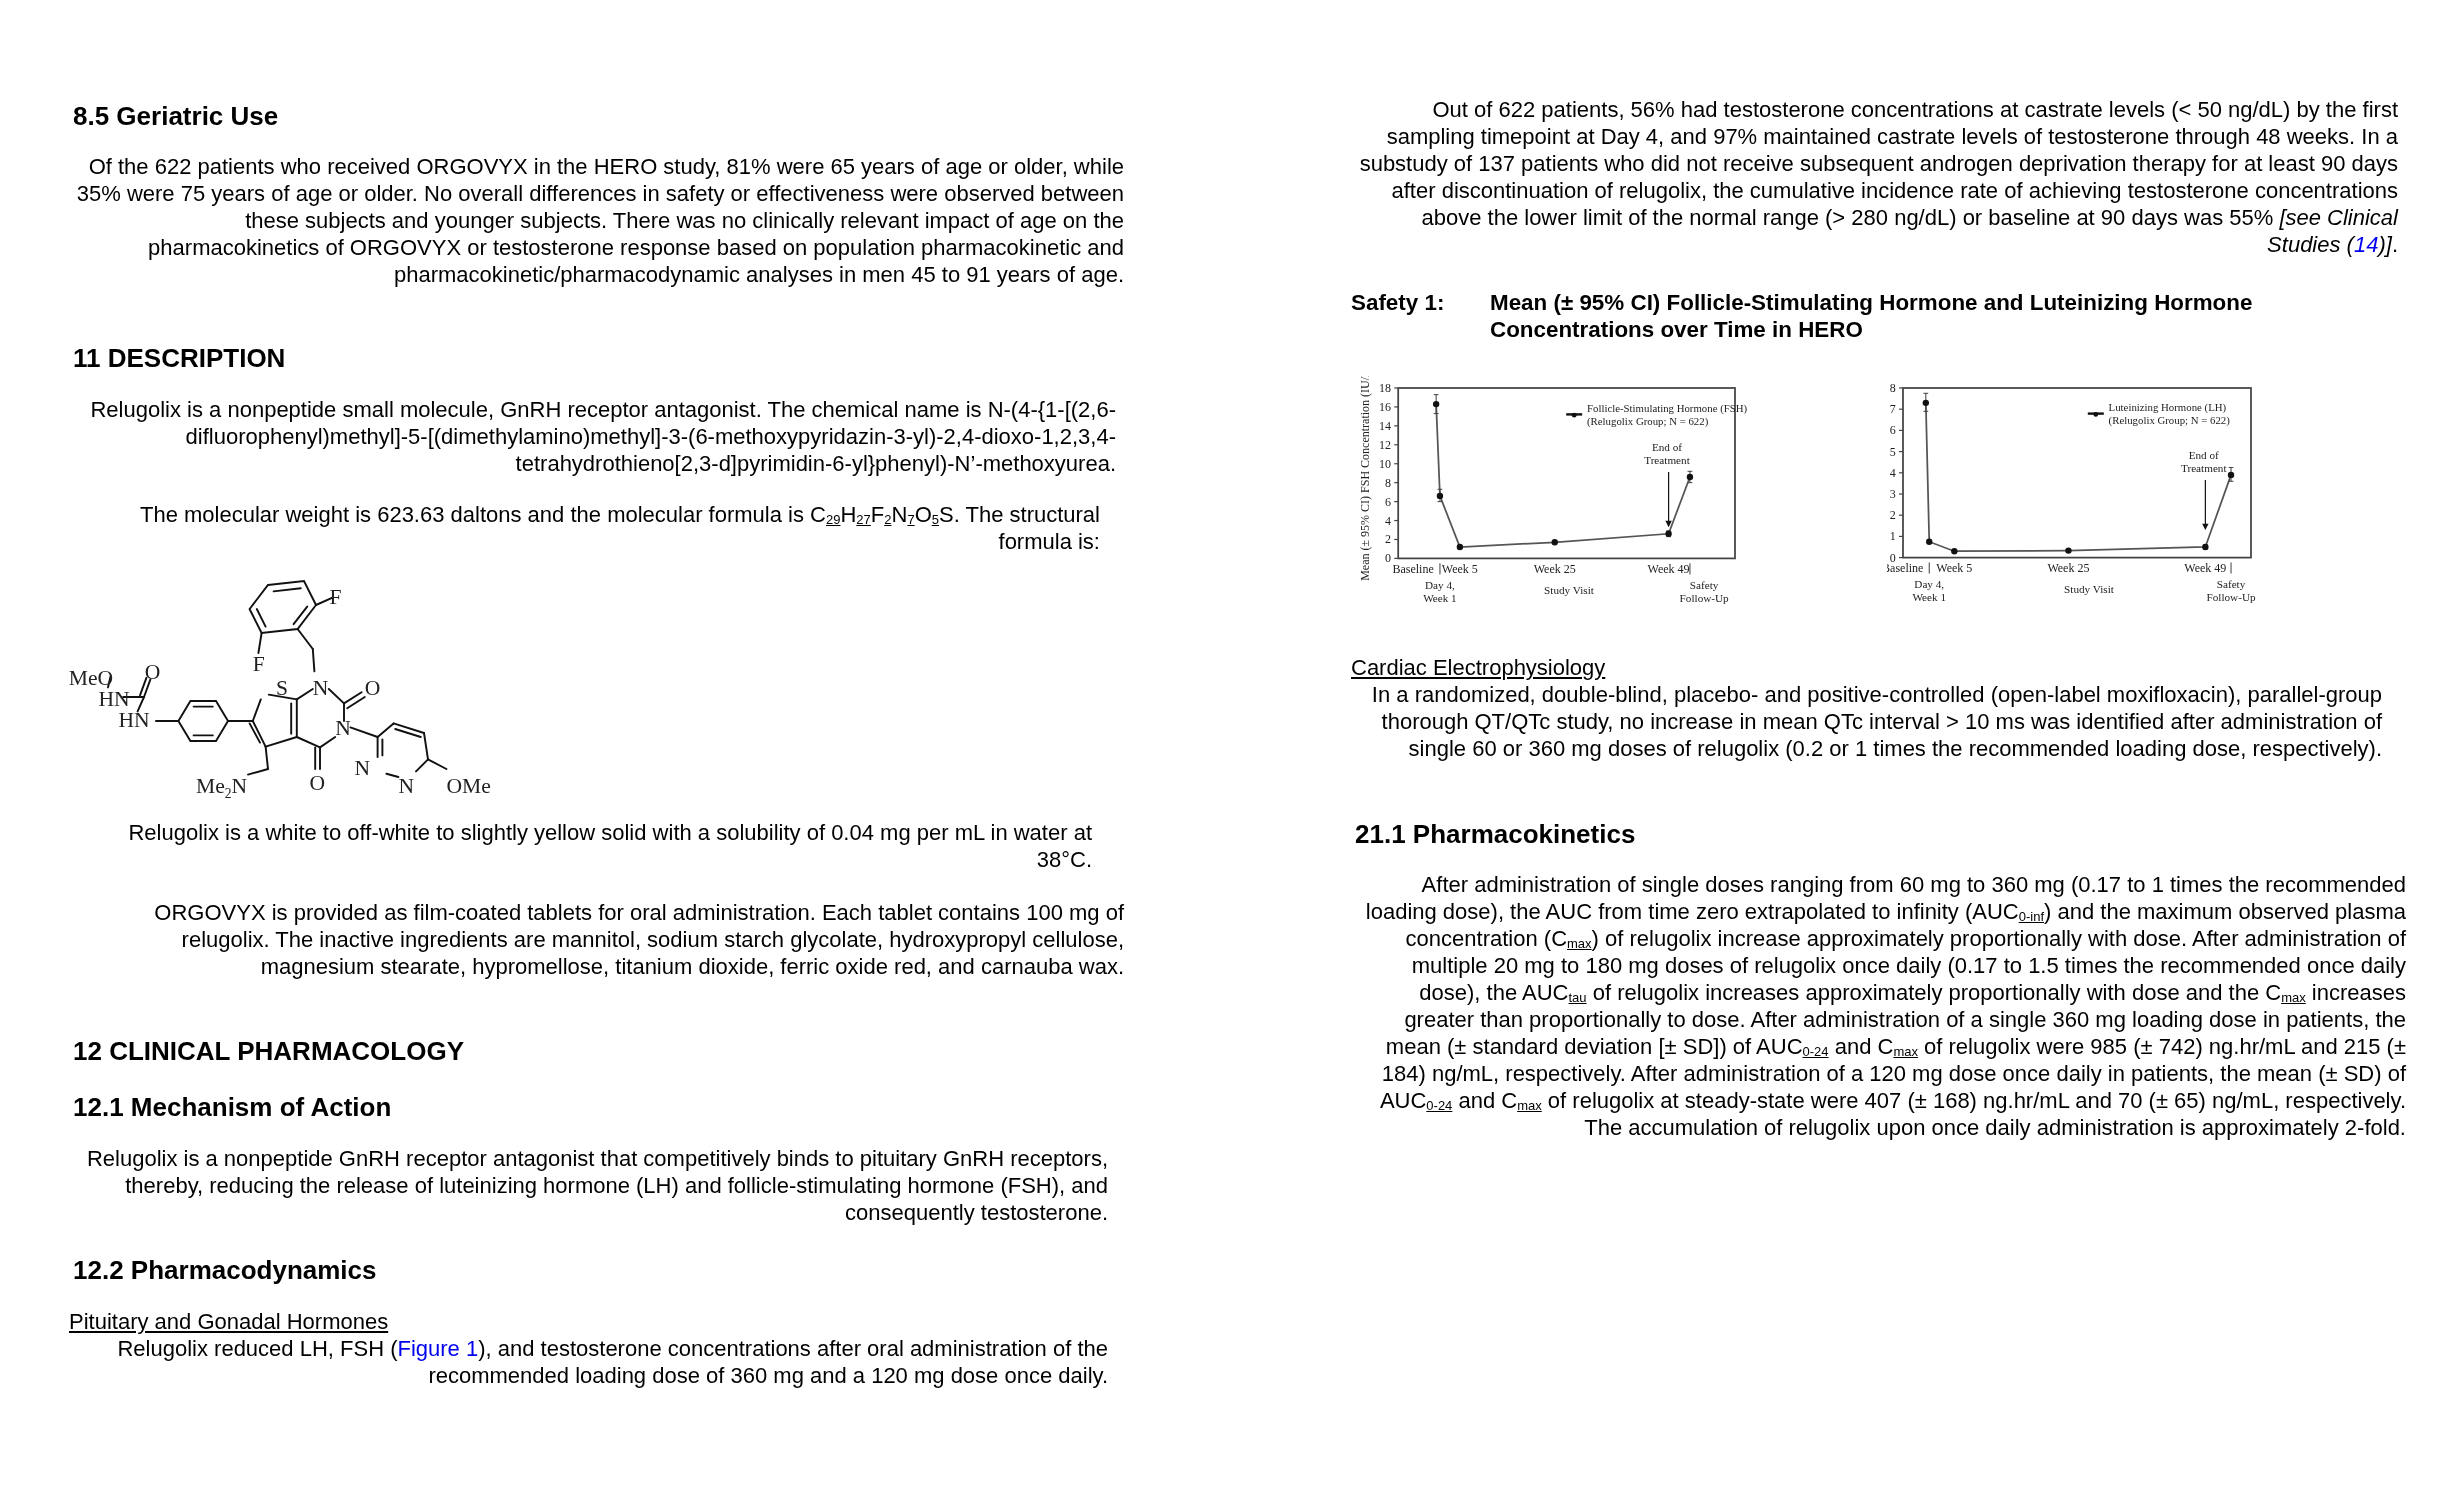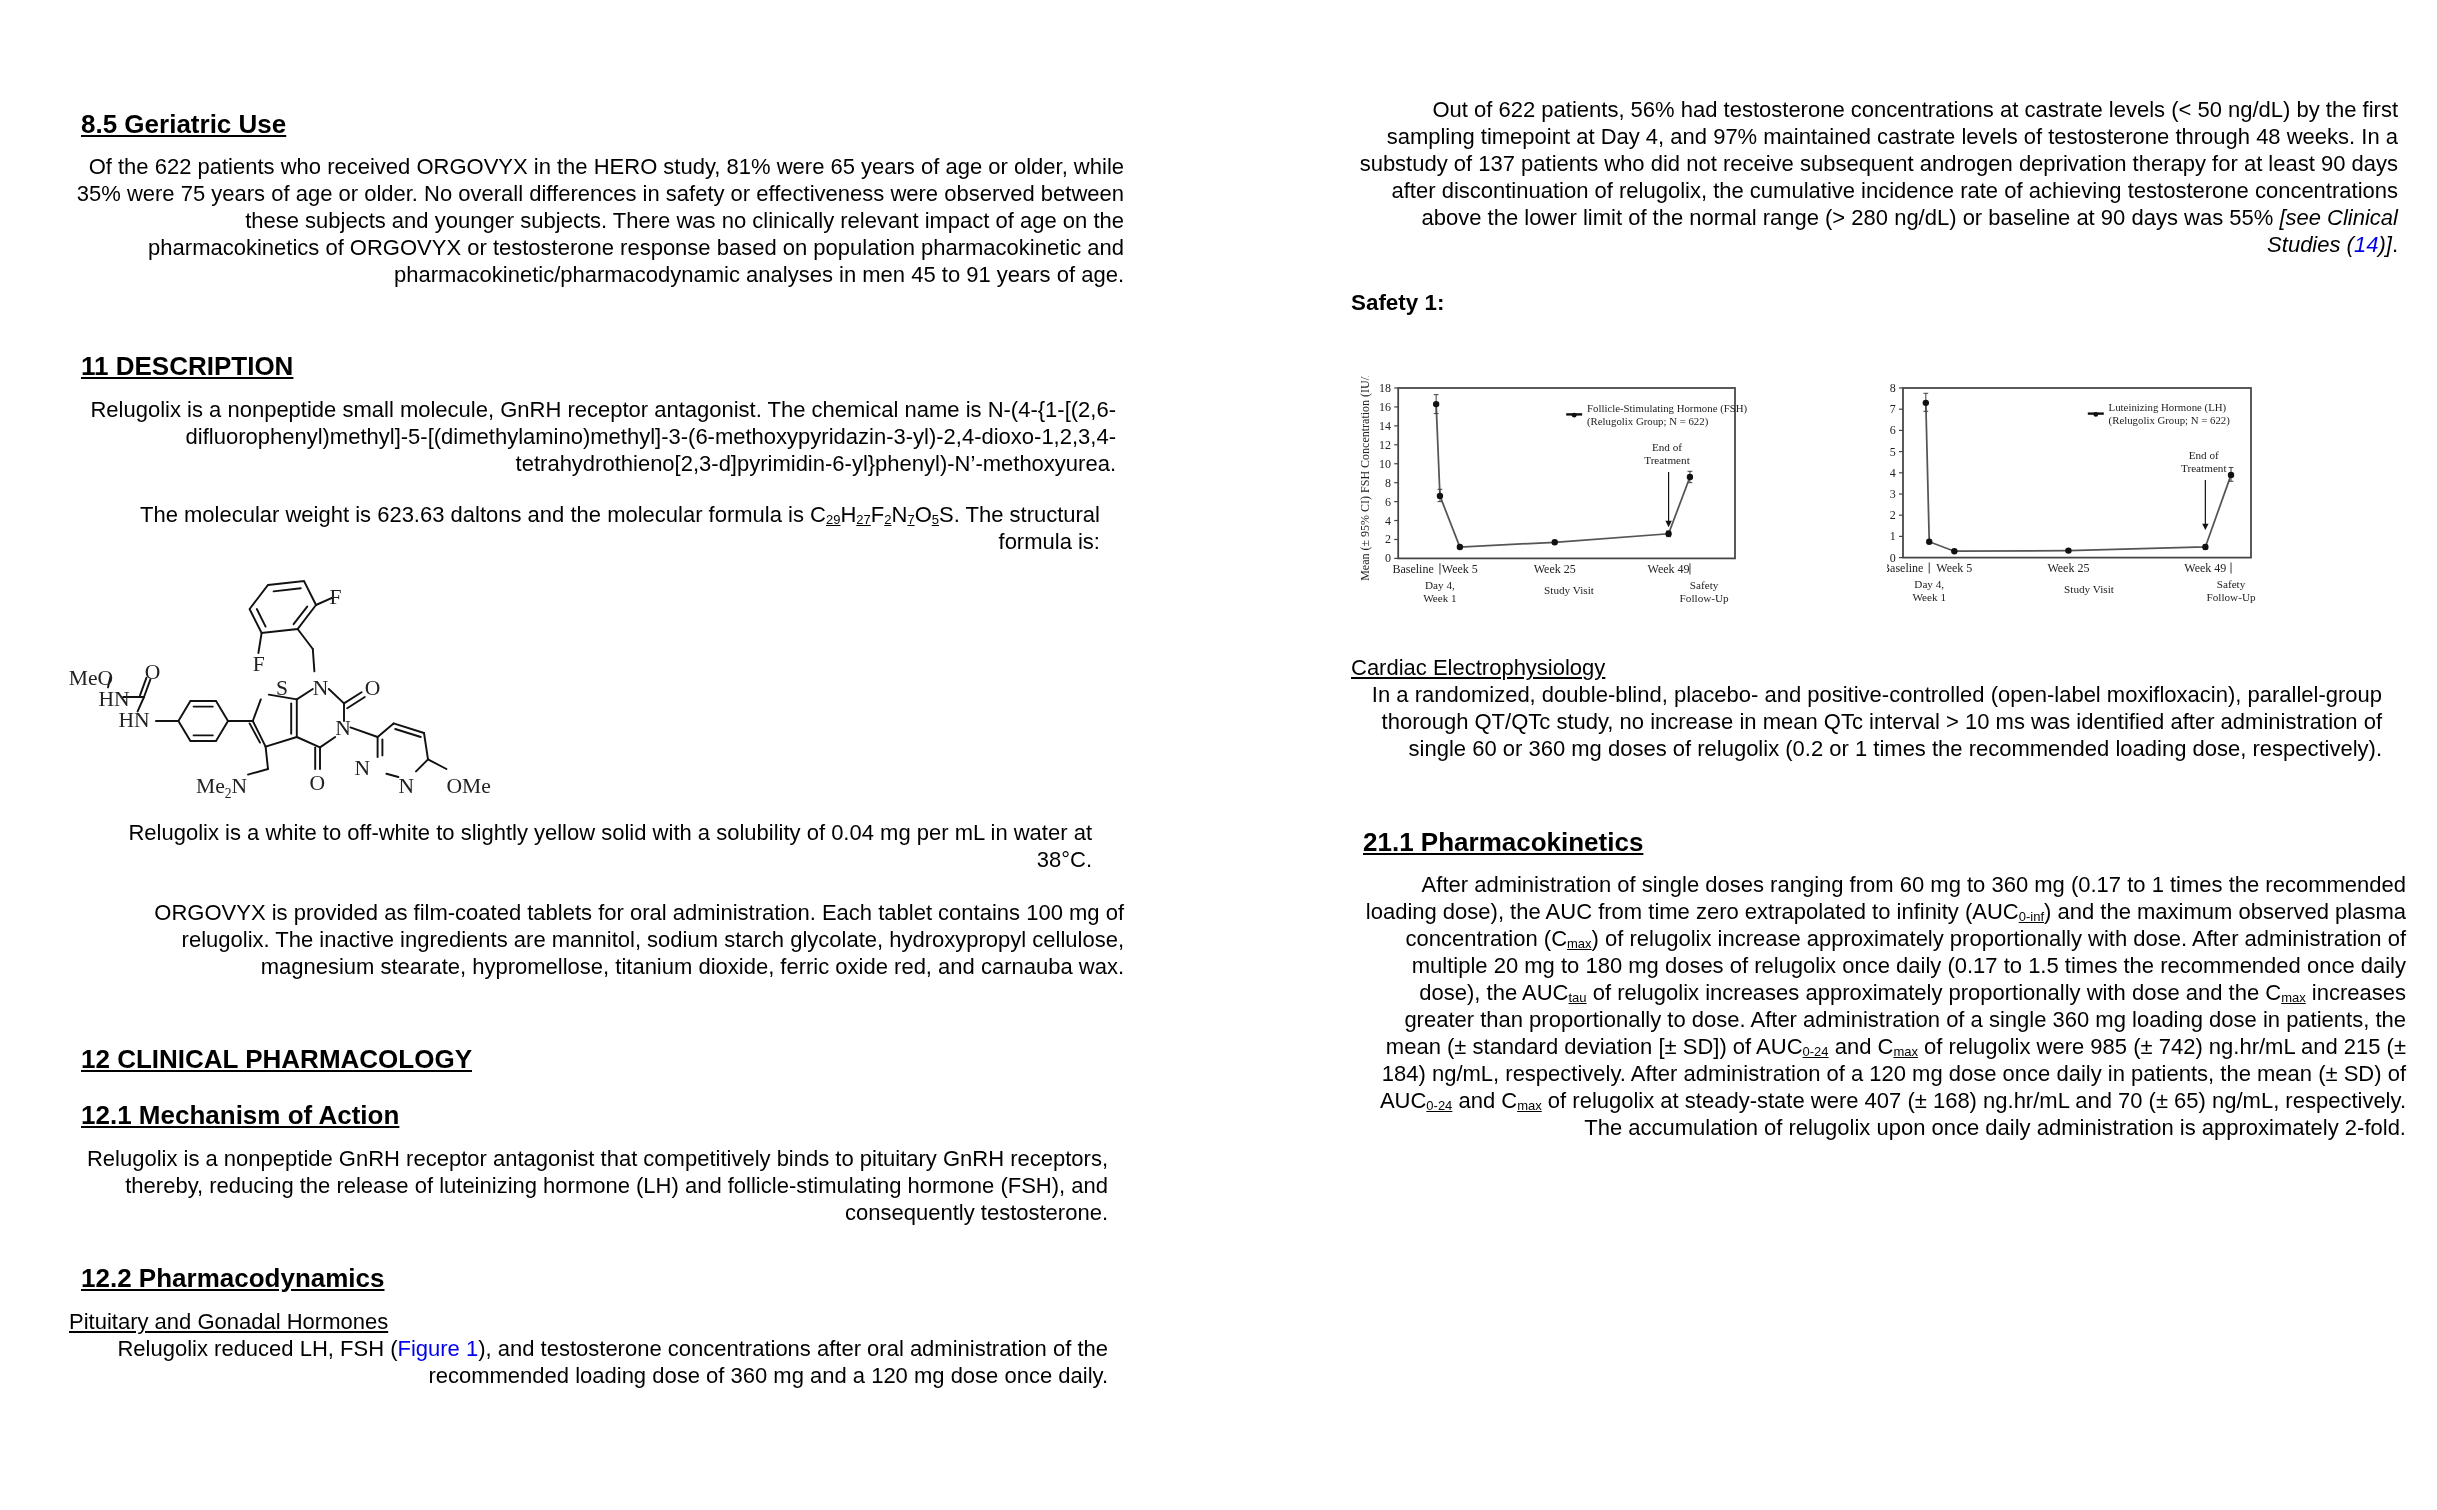--- a/index.html
+++ b/index.html
@@ -3,21 +3,21 @@
   <meta charset="utf-8">
   <style>
     html, body { margin: 0; padding: 0; background: #ffffff; }
     body { width: 2438px; height: 1511px; position: relative; overflow: hidden;
            font-family: "Liberation Sans", sans-serif; color: #000; }
     .col { position: absolute; top: 0; }
     .left { left: 69px; width: 1055px; }
     .right { left: 1351px; width: 1047px; }
     .abs { position: absolute; left: 0; }
     p { margin: 0; font-size: 22px; line-height: 27px; text-align: right; }
-    h2 { margin: 12px; font-size: 26px; font-weight: bold; line-height: 32px; text-decoration: underline; }
+    h2 { margin: 4px; font-size: 26px; font-weight: bold; line-height: 32px; }
     .u { text-decoration: underline; }
     .link { color: #0000ee; }
     .ital { font-style: italic; }
     sub.s { font-size: 13px; vertical-align: -2.4px; line-height: 0; text-decoration: underline; }
     .figcap { display: flex; font-size: 22.4px; font-weight: bold; line-height: 27px; }
     .figcap .num { width: 139px; flex: none; }
     svg text { font-family: "Liberation Serif", serif; fill: #222; }
     .chart { position: absolute; }
   </style>
 </head>
@@ -117,20 +117,21 @@
   <h2 class="abs" style="top:1250px">12.2  Pharmacodynamics</h2>
   <p class="abs u" style="top:1308px">Pituitary and Gonadal Hormones</p>
   <p class="abs" style="top:1335px;width:1039px"><span>Relugolix reduced LH, FSH (</span><a class="link">Figure 1</a><span>), and testosterone concentrations after oral administration of the recommended loading dose of 360 mg and a 120 mg dose once daily.</span></p>
 </div>
 
 <div class="col right">
   <p class="abs" style="top:96px;width:1047px"><span>Out of 622 patients, 56% had testosterone concentrations at castrate levels (&lt; 50 ng/dL) by the first sampling timepoint at Day 4, and 97% maintained castrate levels of testosterone through 48 weeks. In a substudy of 137 patients who did not receive subsequent androgen deprivation therapy for at least 90 days after discontinuation of relugolix, the cumulative incidence rate of achieving testosterone concentrations above the lower limit of the normal range (&gt; 280 ng/dL) or baseline at 90 days was 55% </span><span class="ital"><span>[see Clinical Studies (</span><a class="link">14</a><span>)]</span></span><span>.</span></p>
 
   <div class="abs figcap" style="top:289px;width:1047px">
     <span class="num">Safety 1:</span>
+    <span>Mean (± 95% CI) Follicle-Stimulating Hormone and Luteinizing Hormone Concentrations over Time in HERO</span>
   </div>
 
   <svg class="chart" id="chart-fsh" style="left:8px;top:376px" width="536" height="248" viewBox="0 0 670 310">
       <rect x="49" y="15" width="421" height="213" fill="none" stroke="#444" stroke-width="2.2"></rect>
       <line x1="44" y1="228" x2="49" y2="228" stroke="#444" stroke-width="1.5"></line>
       <text x="40" y="233" font-size="15" text-anchor="end">0</text>
       <line x1="44" y1="204.33333333333334" x2="49" y2="204.33333333333334" stroke="#444" stroke-width="1.5"></line>
       <text x="40" y="209.33333333333334" font-size="15" text-anchor="end">2</text>
       <line x1="44" y1="180.66666666666669" x2="49" y2="180.66666666666669" stroke="#444" stroke-width="1.5"></line>
       <text x="40" y="185.66666666666669" font-size="15" text-anchor="end">4</text>

